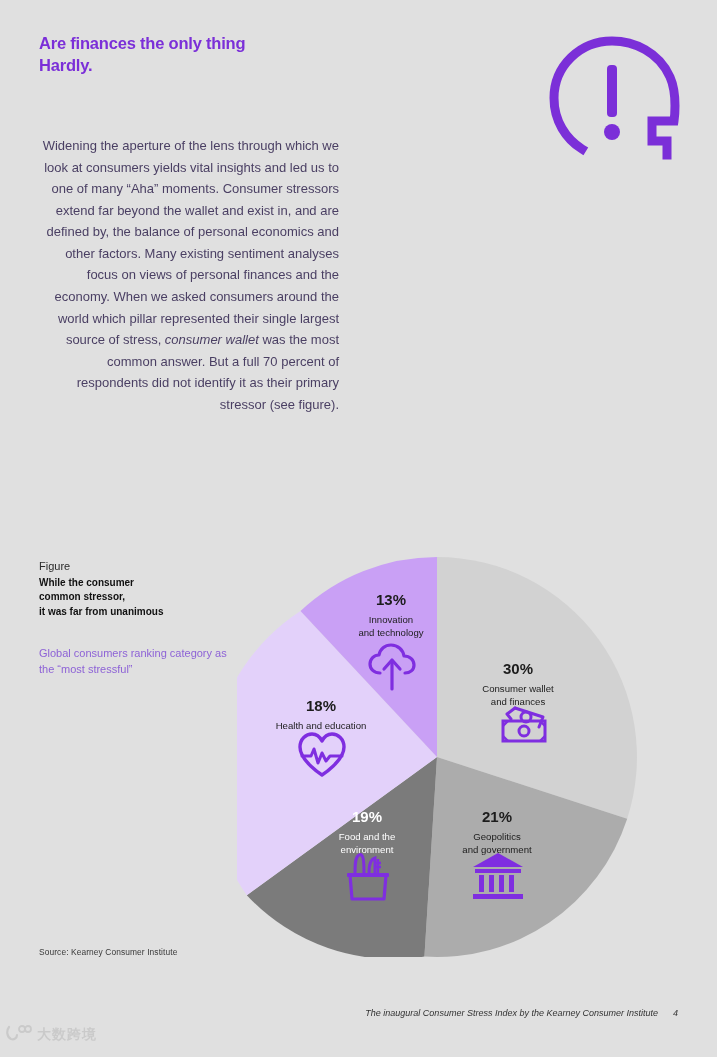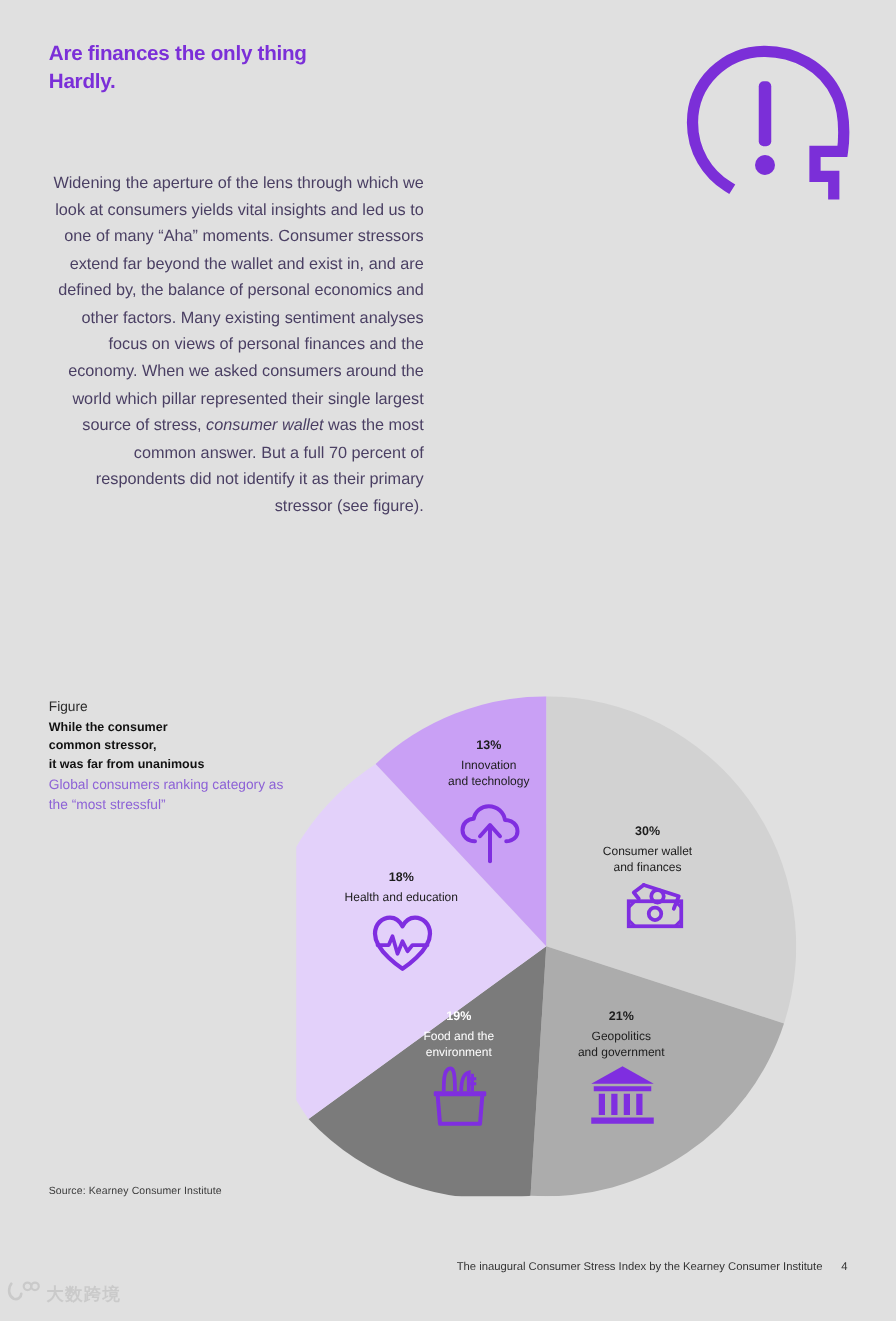--- a/index.html
+++ b/index.html
@@ -70,21 +70,21 @@
   }
   .fig-title {
     font-size: 10px;
     font-weight: bold;
     color: #111111;
     line-height: 1.45;
     margin-top: 1px;
   }
   .fig-title .ln { display: block; }
   .fig-sub {
-    margin-top: 1px;
+    margin-top: 26px;
     font-size: 11px;
     line-height: 1.46;
     color: #8d62d6;
   }
   .fig-q {
     font-size: 11px;
     line-height: 1.46;
     color: #2b2b2b;
   }
 
@@ -112,21 +112,21 @@
     text-align: center;
     line-height: 1.38;
     color: #1c1c1c;
     font-size: 9.6px;
     width: 150px;
   }
   .seg-label.white { color: #ffffff; }
   .seg-pct {
     display: block;
     font-weight: bold;
-    font-size: 10px;
+    font-size: 15px;
     margin-bottom: 2px;
   }
   .seg-icon {
     position: absolute;
     width: 60px;
     height: 60px;
   }
 
   
   .lbl-wallet { left: 443px; top: 659px; }
@@ -147,20 +147,21 @@
   
   .footer {
     position: absolute;
     right: 39px;
     top: 1008px;
     font-size: 9px;
     color: #333333;
     display: flex;
     align-items: baseline;
     gap: 15px;
+    font-style: italic;
   }
   .footer-page { font-size: 9px; color: #333333; }
 
   
   .watermark {
     position: absolute;
     left: 6px;
     top: 1024px;
     display: flex;
     align-items: center;

